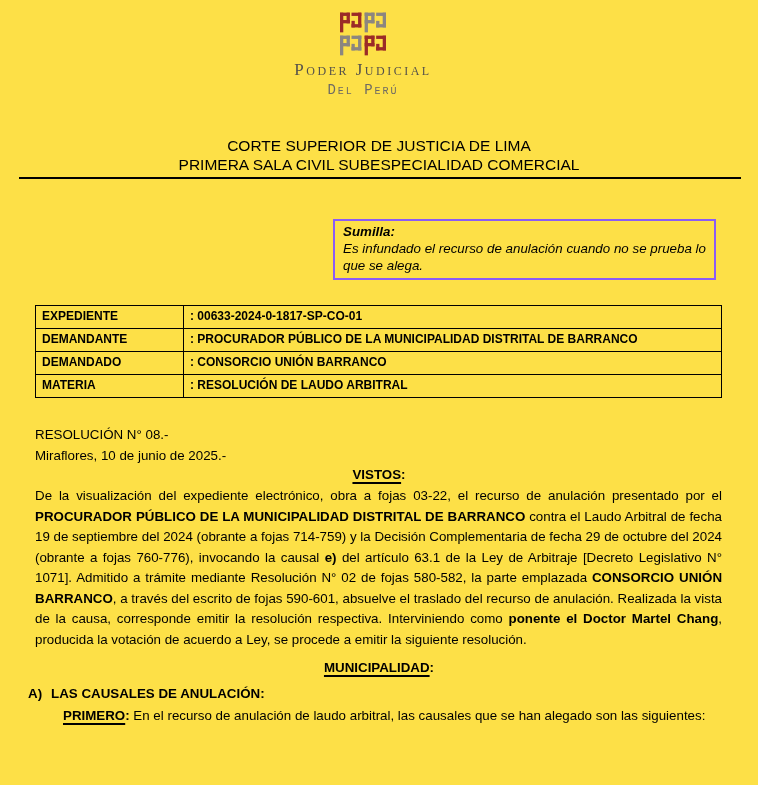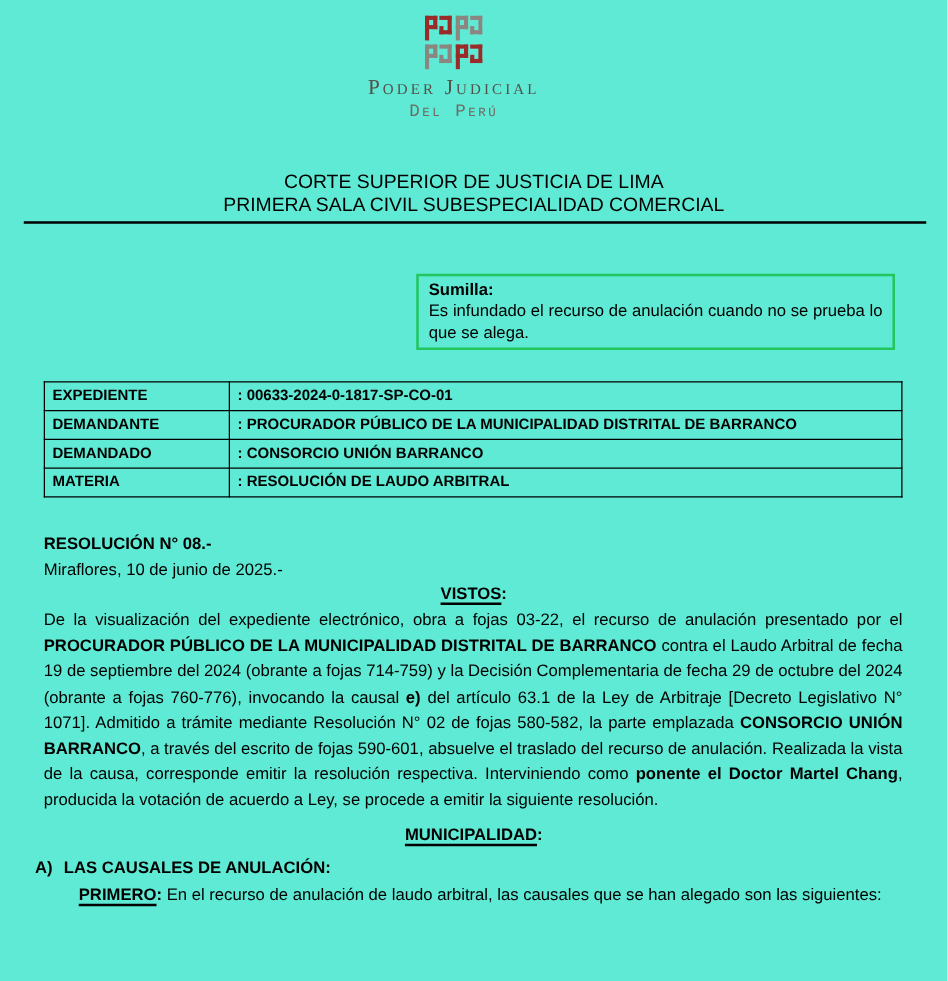--- a/index.html
+++ b/index.html
@@ -1,18 +1,18 @@
 <!DOCTYPE html>
 <html><head>
 <meta charset="utf-8">
 <style>
   html, body { margin: 0; padding: 0; background: #ffffff; }
   .page {
     width: 758px; height: 785px; overflow: hidden; position: relative;
-    background: #5eead4; color: #000;
+    background: #fde047; color: #000;
     font-family: "Liberation Sans", sans-serif;
     font-size: 13.33px;
   }
 
   
   .logo-block { margin-top: 12px; text-align: center; }
   .logo-inner { display: inline-block; position: relative; left: -16px; }
   .emblem { display: block; margin: 0 auto; }
   .brand {
     font-family: "Liberation Serif", serif; font-variant: small-caps;
@@ -25,38 +25,38 @@
     white-space: nowrap;
   }
 
   
   .court-title { margin-top: 38px; text-align: center; font-weight: normal; font-size: 15.5px; line-height: 19px; }
   .header-rule { height: 0; border-top: 2px solid #000; margin: 3px 17px 0 19px; }
 
   
   .sumilla-box {
     box-sizing: border-box; margin: 40px 42px 0 333px;
-    border: 2px solid #22c55e; padding: 2px 8px 4px 8px;
-    line-height: 17px;
+    border: 2px solid #8b5cf6; padding: 2px 8px 4px 8px;
+    font-style: italic; line-height: 17px;
   }
   .sumilla-label { font-weight: bold; }
   .sumilla-text { text-align: justify; }
 
   
   .case-table {
     margin: 25px 0 0 35px; width: 687px; border-collapse: collapse;
     font-weight: bold; table-layout: fixed; font-size: 12px;
   }
   .case-table td { border: 1.5px solid #000; line-height: 19px; padding: 1px 5px 2px 6px; vertical-align: top; }
   .case-table td.lbl { width: 136px; }
   .case-table td.val-justify { text-align: justify; }
 
   
   .res-block { margin: 26px 36px 0 35px; line-height: 21px; }
-  .res-number { font-weight: bold; margin-top: 20px; }
+  .res-number { font-weight: normal; margin-top: 20px; }
 
   
   .center-heading { margin-top: 1px; text-align: center; font-weight: bold; }
   .u { text-decoration: underline; text-decoration-thickness: 1.5px; text-underline-offset: 2.5px; }
   .body-par { margin: 4px 36px 0 35px; text-align: justify; line-height: 20.5px; }
   .considerando-heading { margin-top: 10px; }
   .section-heading { margin: 11px 36px 0 28px; font-weight: bold; line-height: 15px; }
   .sec-title { margin-left: 9px; }
   .primero-par { margin-top: 5px; padding-left: 28px; }
 </style>

